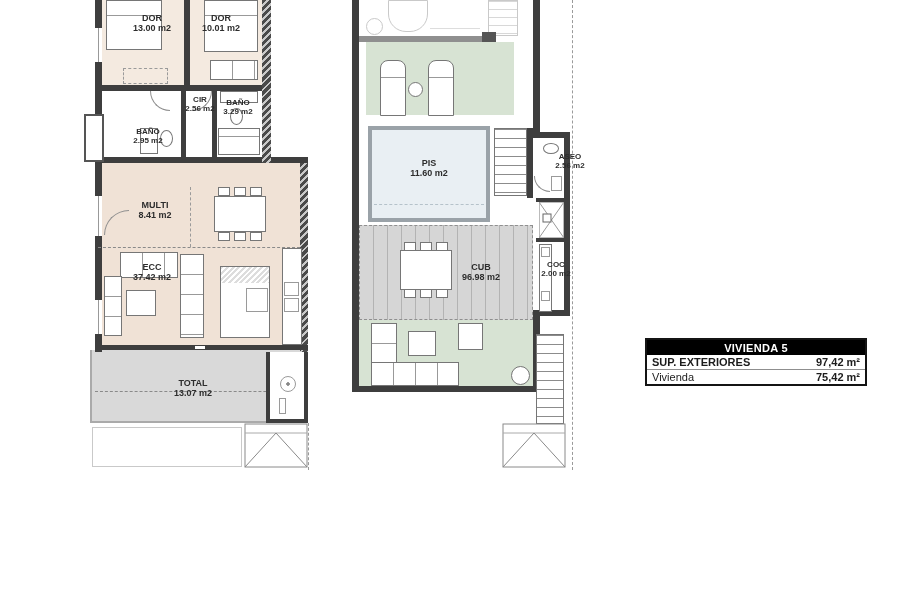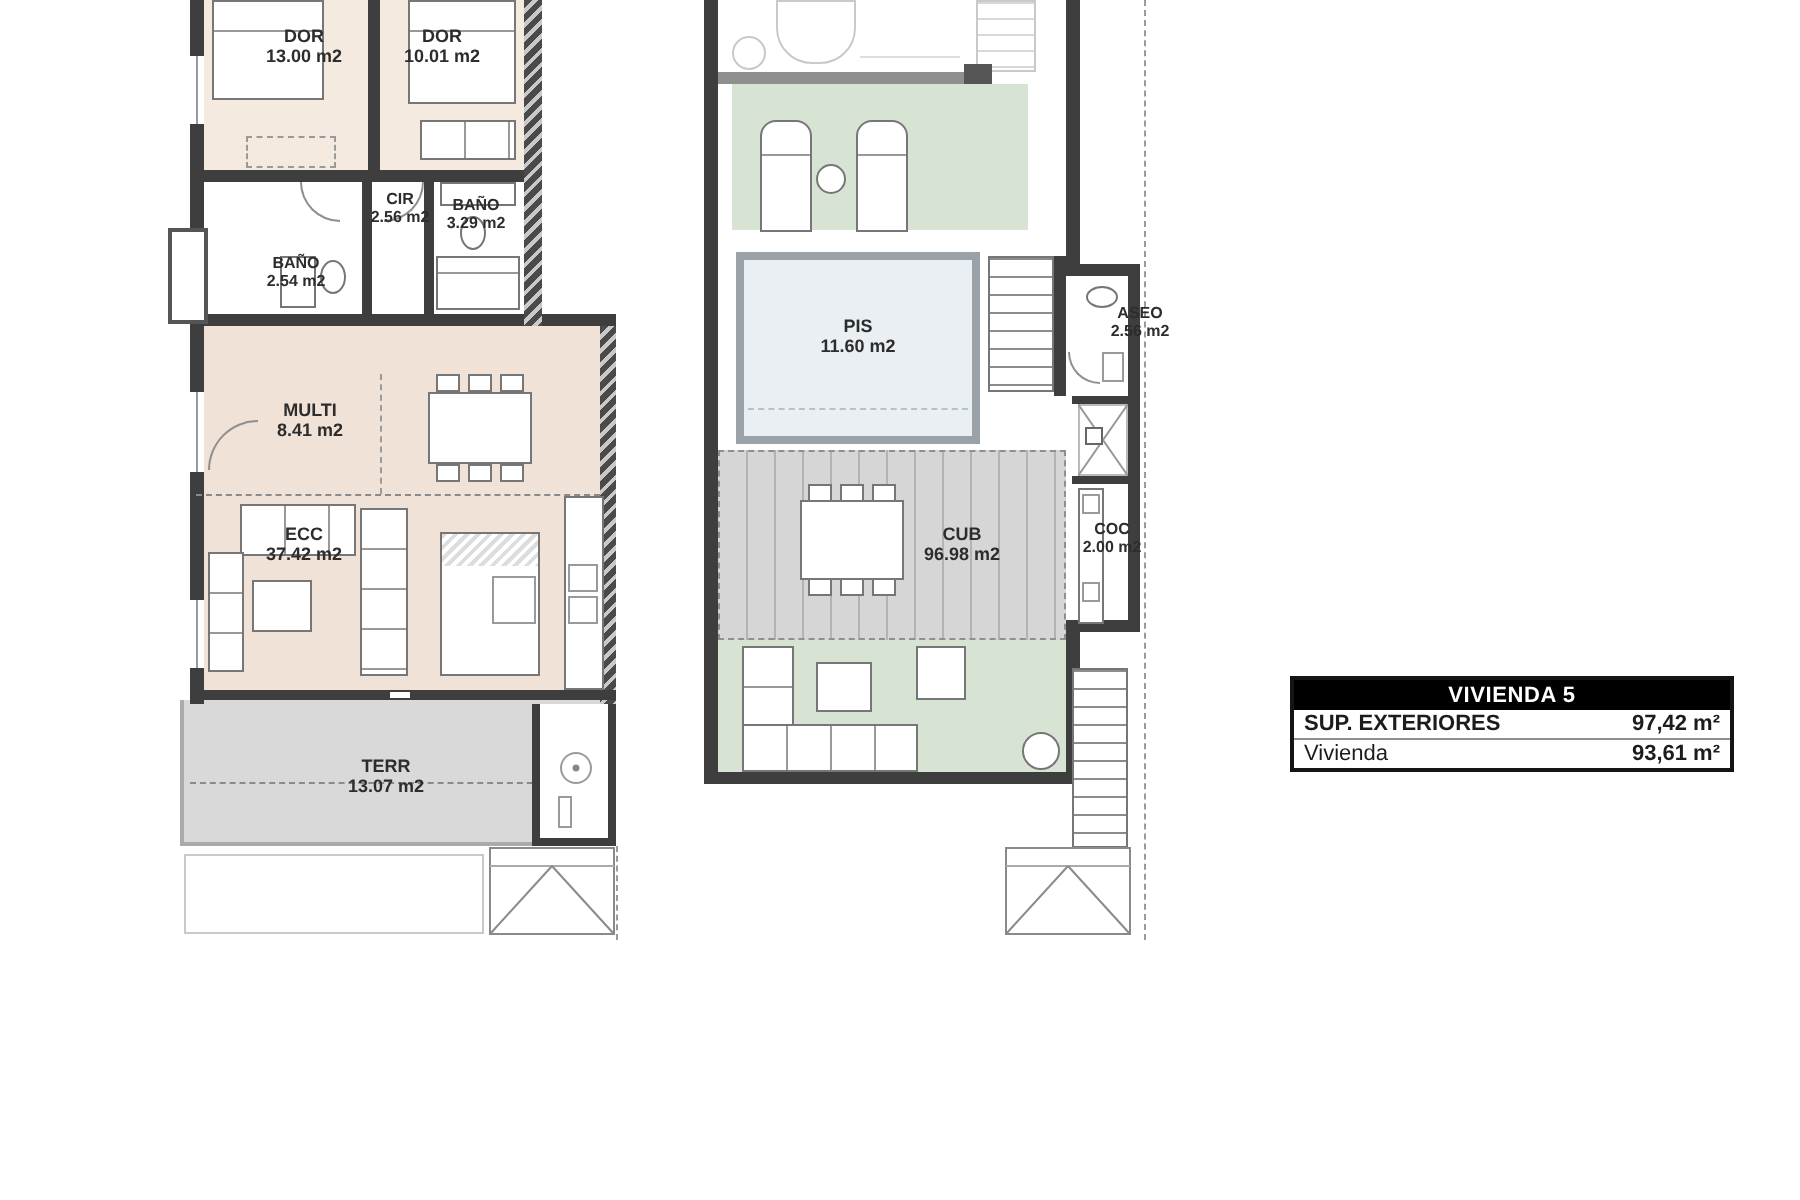--- a/index.html
+++ b/index.html
@@ -129,32 +129,32 @@
     <div class="rlabel sm" style="left:200px;top:95px;">
       <span>CIR</span>
       <span>2.56 m2</span>
     </div>
     <div class="rlabel sm" style="left:238px;top:98px;">
       <span>BAÑO</span>
       <span>3.29 m2</span>
     </div>
     <div class="rlabel sm" style="left:148px;top:127px;">
       <span>BAÑO</span>
-      <span>2.54 m2</span>
+      <span>2.95 m2</span>
     </div>
     <div class="rlabel" style="left:155px;top:200px;">
       <span>MULTI</span>
       <span>8.41 m2</span>
     </div>
     <div class="rlabel" style="left:152px;top:262px;">
       <span>ECC</span>
       <span>37.42 m2</span>
     </div>
     <div class="rlabel" style="left:193px;top:378px;">
-      <span>TERR</span>
+      <span>TOTAL</span>
       <span>13.07 m2</span>
     </div>
   </div>
 
   <div>
 
     <div class="ghost circle" style="left:366px;top:18px;width:17px;height:17px;"></div>
     <div class="ghost" style="left:388px;top:0;width:40px;height:32px;border-radius:0 0 18px 18px;"></div>
     <div class="abs" style="left:430px;top:28px;width:50px;height:1px;background:#ddd;"></div>
     <div class="ghost gtreads" style="left:488px;top:0;width:30px;height:36px;"></div>
@@ -239,17 +239,17 @@
   </div>
 
   <div class="sumtable">
     <div class="hdr">VIVIENDA 5</div>
     <div class="trow strong first">
       <span class="lab">SUP. EXTERIORES</span>
       <span class="val">97,42 m²</span>
     </div>
     <div class="trow">
       <span class="lab">Vivienda</span>
-      <span class="val">93,61 m²</span>
+      <span class="val">75,42 m²</span>
     </div>
   </div>
 
 </div>
 
 </body></html>

